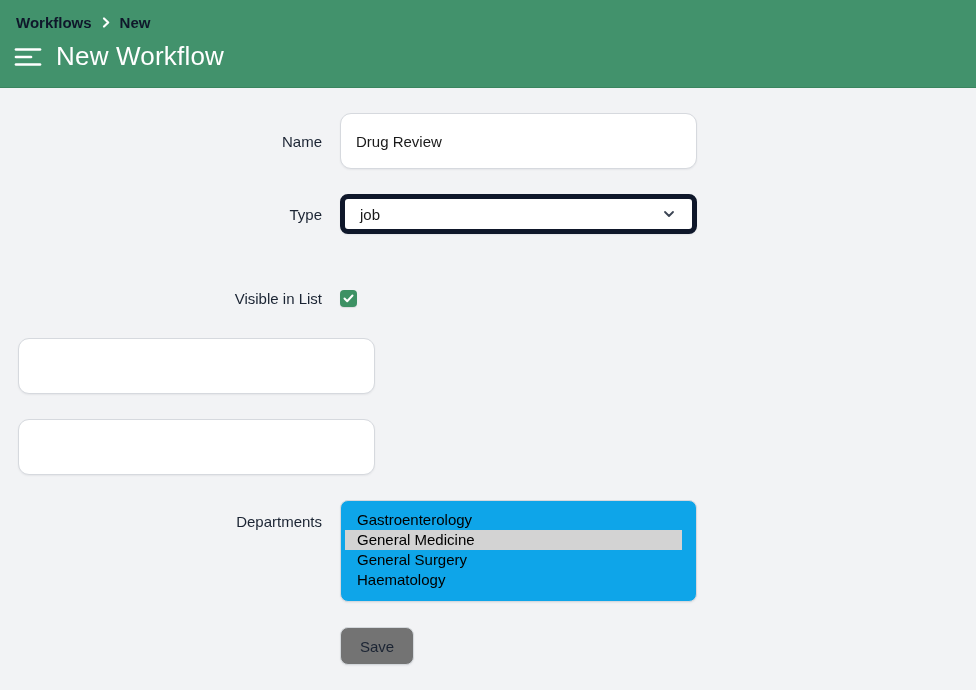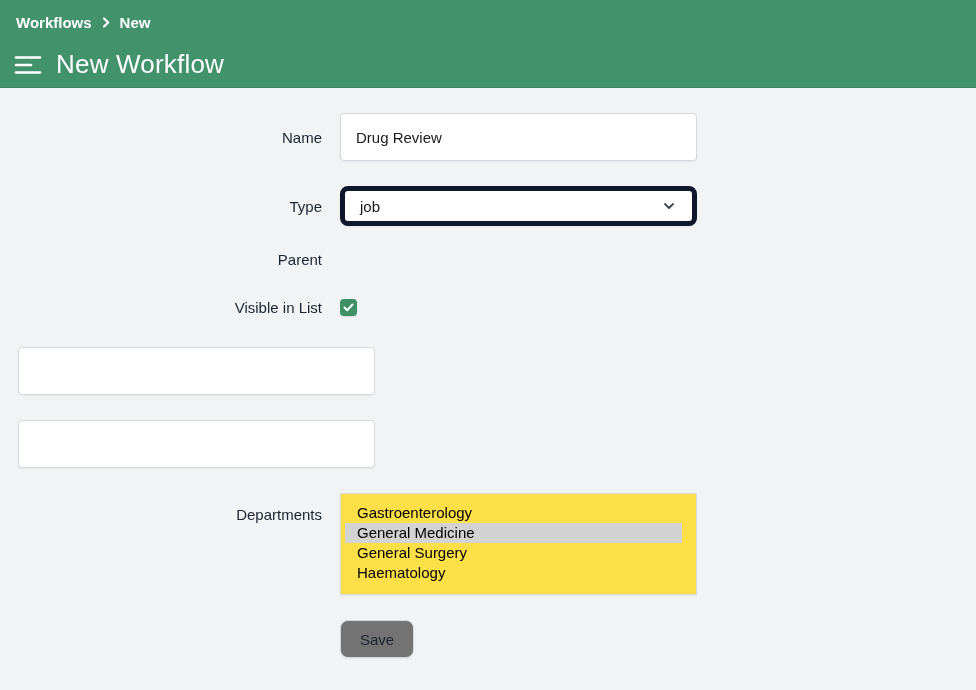--- a/index.html
+++ b/index.html
@@ -14,28 +14,28 @@
 
   
   .header {
     height: 88px;
     background: #42926C;
     padding: 12px 16px 0 16px;
     border-bottom: 1px solid #3A855F;
   }
   .breadcrumb {
     display: flex; align-items: center; gap: 9px;
-    color: #ffffff; font-size: 15px; font-weight: 700;
+    color: #0f172a; font-size: 15px; font-weight: 700;
     height: 20px;
   }
   .crumb { cursor: pointer; }
   .crumb-sep { display: flex; align-items: center; }
   .title-row {
     display: flex; align-items: center;
-    margin-top: 17px; gap: 14px;
+    margin-top: 9px; gap: 14px;
   }
   .menu-icon {
     width: 28px; height: 22px;
     display: flex; align-items: center; justify-content: center;
     cursor: pointer; margin-left: -2px;
   }
   .page-title {
     color: #FFFFFF; font-size: 26px; font-weight: 500;
     letter-spacing: 0.2px;
   }
@@ -44,22 +44,22 @@
   .form { padding-top: 25px; }
   .row { display: flex; align-items: center; margin-bottom: 25px; }
   .row-label {
     width: 322px; flex: 0 0 322px;
     text-align: right;
     font-size: 15px; color: #1B2433; padding-left: 46px;
   }
   .row-field { margin-left: 18px; }
 
   .text-input {
-    width: 357px; height: 48px;
-    border: 1px solid #D6D9DE; border-radius: 4px;
+    width: 357px; height: 56px;
+    border: 1px solid #D6D9DE; border-radius: 11px;
     background: #FFFFFF;
     padding: 0 15px;
     font-size: 15px; color: #1A1A1A;
     font-family: inherit;
     box-shadow: 0 1px 2px rgba(16,24,40,0.06);
     outline: none;
   }
 
   .select {
     width: 357px; height: 40px;
@@ -83,22 +83,22 @@
     box-shadow: 0 1px 1px rgba(16,24,40,0.1);
   }
   .checkbox .check-icon { display: none; }
   .checkbox.checked { background: #3D9164; }
   .checkbox.checked .check-icon { display: flex; }
 
   .row-departments { align-items: flex-start; }
   .row-departments .row-label { padding-top: 13px; }
   .listbox {
     width: 357px; height: 102px;
-    border: 1px solid #D6D9DE; border-radius: 0;
-    background: #fde047;
+    border: 1px solid #D6D9DE; border-radius: 8px;
+    background: #0ea5e9;
     padding-top: 9px;
     overflow: hidden;
     box-shadow: 0 1px 2px rgba(16,24,40,0.06);
   }
   .option {
     height: 20px; line-height: 20px;
     font-size: 15px; color: #000000;
     margin: 0 14px 0 4px; padding-left: 12px;
     white-space: nowrap;
     cursor: default;
@@ -159,21 +159,20 @@
         <span class="chevron-down">
           <svg width="16" height="16" viewBox="0 0 16 16" fill="none">
               <path d="M4 6 L8 10 L12 6" stroke="#3B4453" stroke-width="1.8" stroke-linecap="round" stroke-linejoin="round"></path>
             </svg>
         </span>
       </div>
     </div>
   </div>
 
   <div class="row">
-    <label class="row-label">Parent</label>
   </div>
 
   <div class="row checkbox-row">
     <label class="row-label">Visible in List</label>
     <div class="row-field">
       <div class="checkbox checked">
         <span class="check-icon">
           <svg width="11" height="9" viewBox="0 0 11 9" fill="none">
               <path d="M1.5 4.5 L4.2 7.2 L9.5 1.5" stroke="#FFFFFF" stroke-width="2" stroke-linecap="round" stroke-linejoin="round"></path>
             </svg>

